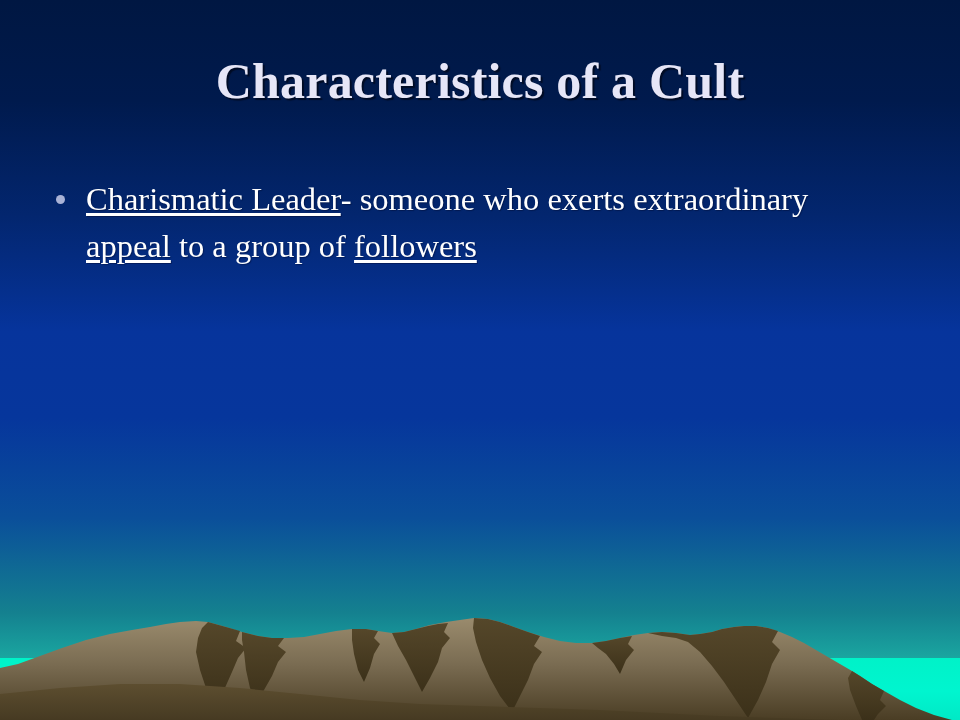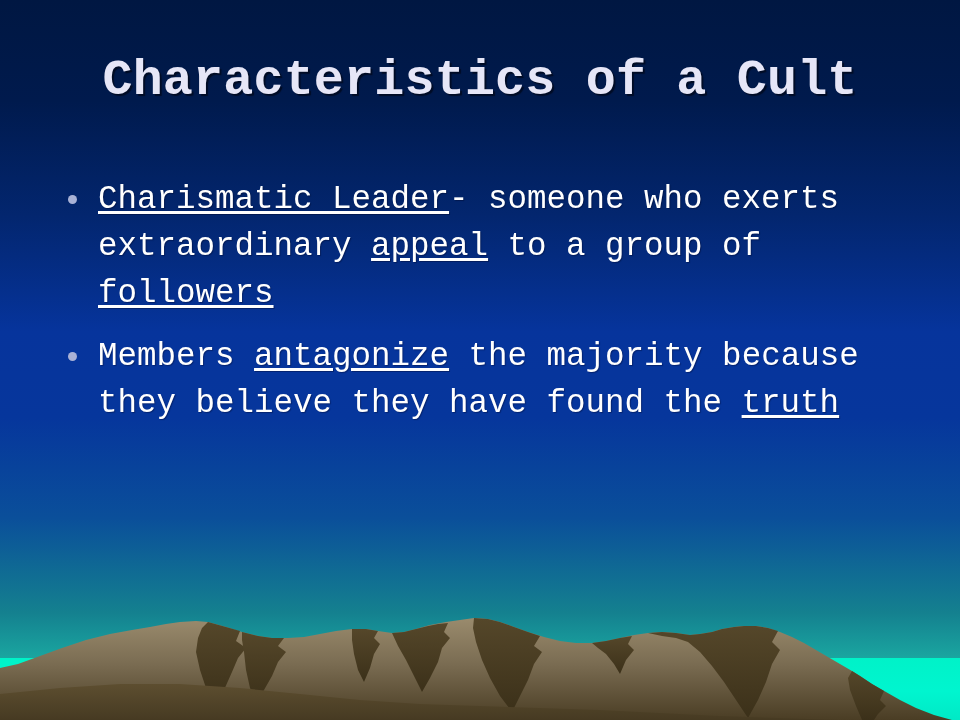--- a/index.html
+++ b/index.html
@@ -5,21 +5,21 @@
   html, body {
     margin: 0;
     padding: 0;
     background: #000;
   }
   #slide {
     position: relative;
     width: 960px;
     height: 720px;
     overflow: hidden;
-    font-family: Liberation Mono, monospace;
+    font-family: Liberation Serif, serif;
     background: linear-gradient(
       to bottom,
       #001742 0%,
       #001a4d 14%,
       #03266f 30%,
       #06349c 46%,
       #06369c 58%,
       #0a4f9a 72%,
       #14808f 85%,
       #1aa6a0 91.4%,
@@ -53,21 +53,21 @@
     font-weight: bold;
     color: #e6e6f7;
     letter-spacing: 0.2px;
     text-shadow: 2px 2px 1px rgba(0,0,8,0.55);
     white-space: nowrap;
   }
 
   
   #body-block {
     position: absolute;
-    left: 56px;
+    left: 44px;
     top: 176px;
     width: 856px;
   }
   .bullet-row {
     position: relative;
     display: block;
     padding-left: 42px;
     margin-bottom: 16px;
     color: #ffffff;
     font-size: 32.5px;
@@ -174,21 +174,17 @@
     <span id="title-text">Characteristics of a Cult</span>
   </div>
 
   <div id="body-block">
 
     <div class="bullet-row">
       <span class="bullet-dot"></span>
       <span class="bullet-text"><span class="u">Charismatic Leader</span><span>- someone who exerts extraordinary </span><span class="u">appeal</span><span> to a group of </span><span class="u">followers</span></span>
     </div>
 
-    <div class="bullet-row">
-      <span class="bullet-dot"></span>
-      <span class="bullet-text"><span>Members </span><span class="u">antagonize</span><span> the majority because they believe they have found the </span><span class="u">truth</span></span>
-    </div>
 
 
   </div>
 
 </div>
 
 </body></html>

